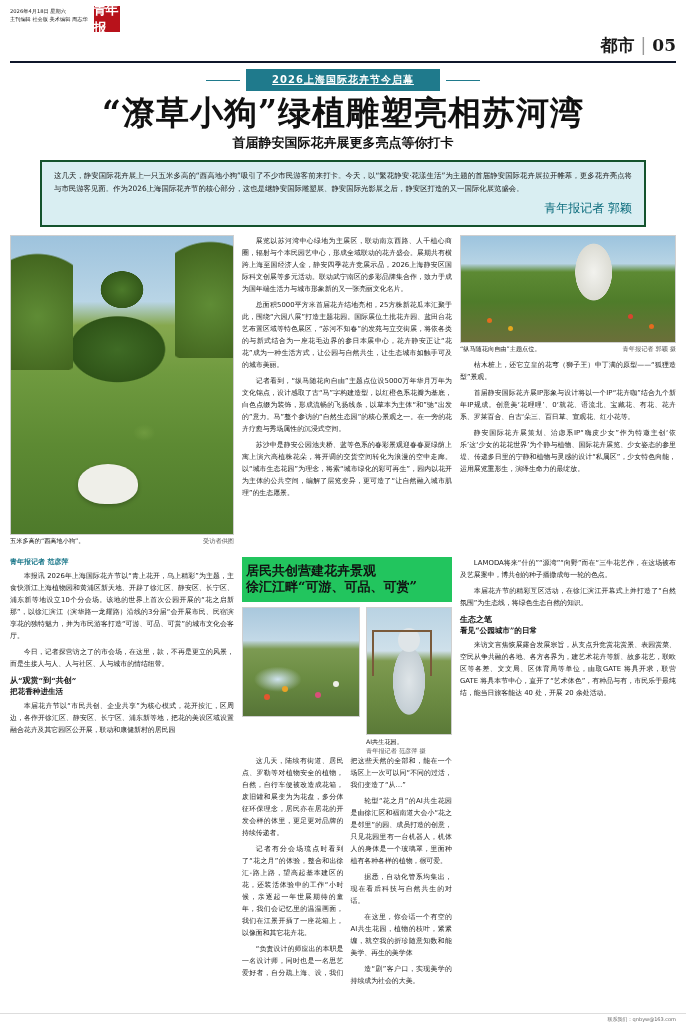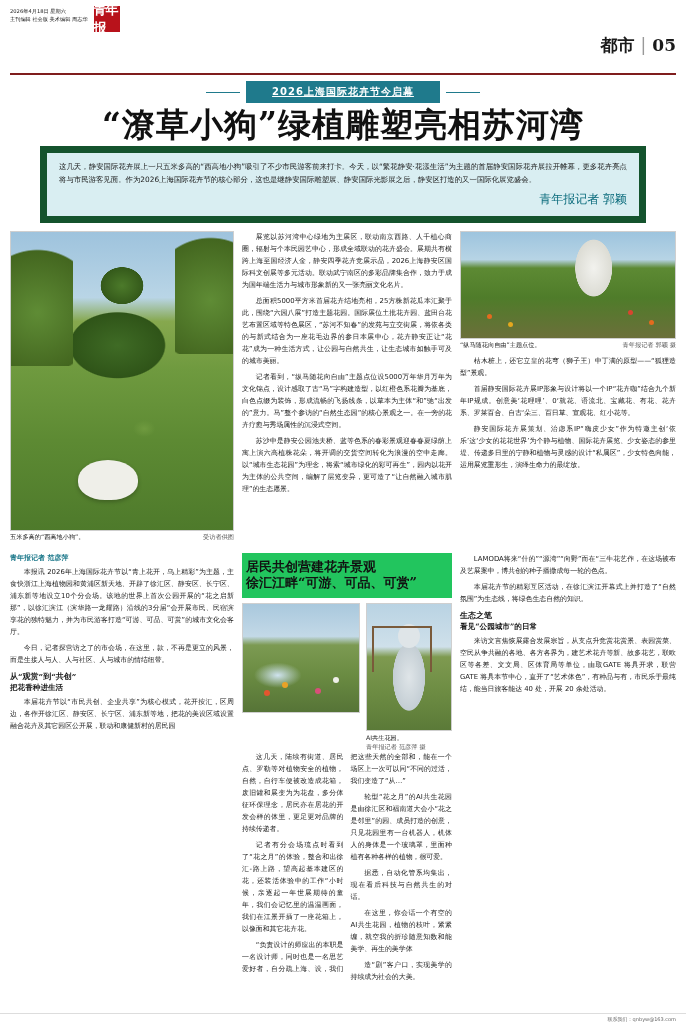--- a/index.html
+++ b/index.html
@@ -10,21 +10,21 @@
     font-family: "DejaVu Sans", "Liberation Sans", sans-serif;
     color: #1a1a1a;
     position: relative;
     overflow: hidden;
   }
   .page { width:686px; height:1024px; position:relative; padding:6px 10px 0 10px; }
 
   
   .masthead {
     display:flex; align-items:flex-start; justify-content:space-between;
-    border-bottom: 2px solid #7f1d1d; padding-bottom:16px; margin-bottom:6px;
+    border-bottom: 2px solid #0f172a; padding-bottom:4px; margin-bottom:6px;
   }
   .mast-left { display:flex; align-items:flex-start; gap:6px; }
   .mast-dates { font-size:5.2px; line-height:1.5; color:#222; padding-top:2px; }
   .mast-dates div { white-space:nowrap; }
   .mast-logo {
     width:26px; height:26px; background:#b8121b; color:#fff;
     display:flex; align-items:center; justify-content:center;
     font-family:"DejaVu Serif","Liberation Serif",serif;
     font-size:13px; font-weight:bold; letter-spacing:-1px;
   }
@@ -51,21 +51,21 @@
     font-size:33px; line-height:1.12; margin:4px 0 2px 0; letter-spacing:1px;
     font-weight:bold; color:#111;
   }
   .subhead {
     text-align:center; font-size:13px; font-weight:bold; color:#111;
     margin:2px 0 8px 0; font-family:"DejaVu Serif","Liberation Serif",serif;
   }
 
   
   .lead-box {
-    background:#d9eef2; border:7px solid #14532d; margin:0 30px 8px 30px;
+    background:#d9eef2; border:2px solid #14532d; margin:0 30px 8px 30px;
     padding:8px 12px 6px 12px; font-size:7.4px; line-height:1.72; color:#1a1a1a;
     text-align:justify;
   }
   .lead-box .byline { text-align:right; font-size:12px; color:#0a6b7c; margin-top:3px; }
 
   
   .cols3 { display:flex; gap:8px; }
   .col { flex:1; }
   .col-left { width:224px; flex:none; }
   .col-mid  { width:210px; flex:none; }
@@ -173,20 +173,21 @@
       <span class="bar">|</span>
       <span class="pg">05</span>
     </div>
   </div>
 
   <div class="banner-wrap">
     <div class="banner">2026上海国际花卉节今启幕</div>
   </div>
 
   <h1 class="headline">“潦草小狗”绿植雕塑亮相苏河湾</h1>
+  <div class="subhead">首届静安国际花卉展更多亮点等你打卡</div>
 
   <div class="lead-box">
     <div>这几天，静安国际花卉展上一只五米多高的“西高地小狗”吸引了不少市民游客前来打卡。今天，以“繁花静安·花漾生活”为主题的首届静安国际花卉展拉开帷幕，更多花卉亮点将与市民游客见面。作为2026上海国际花卉节的核心部分，这也是继静安国际雕塑展、静安国际光影展之后，静安区打造的又一国际化展览盛会。</div>
     <div class="byline">青年报记者 郭颖</div>
   </div>
 
   <div class="cols3">
 
     <div class="col col-left">
       <div class="photo ph-topiary">

